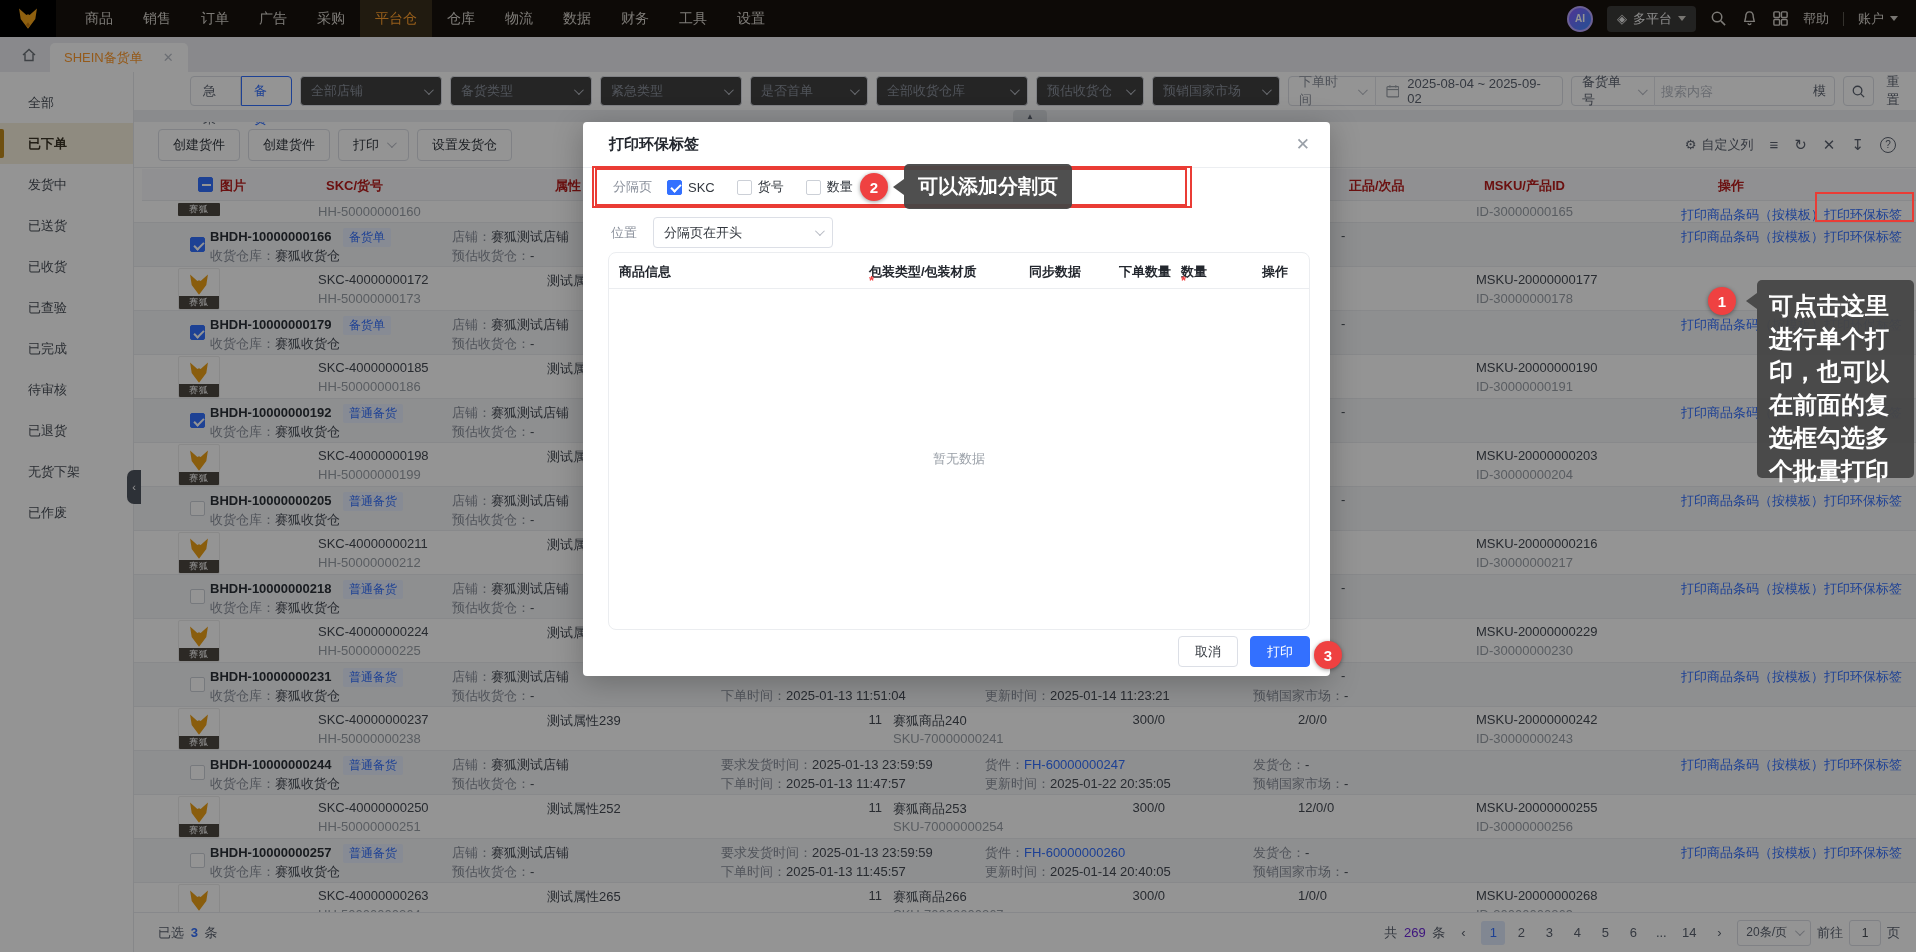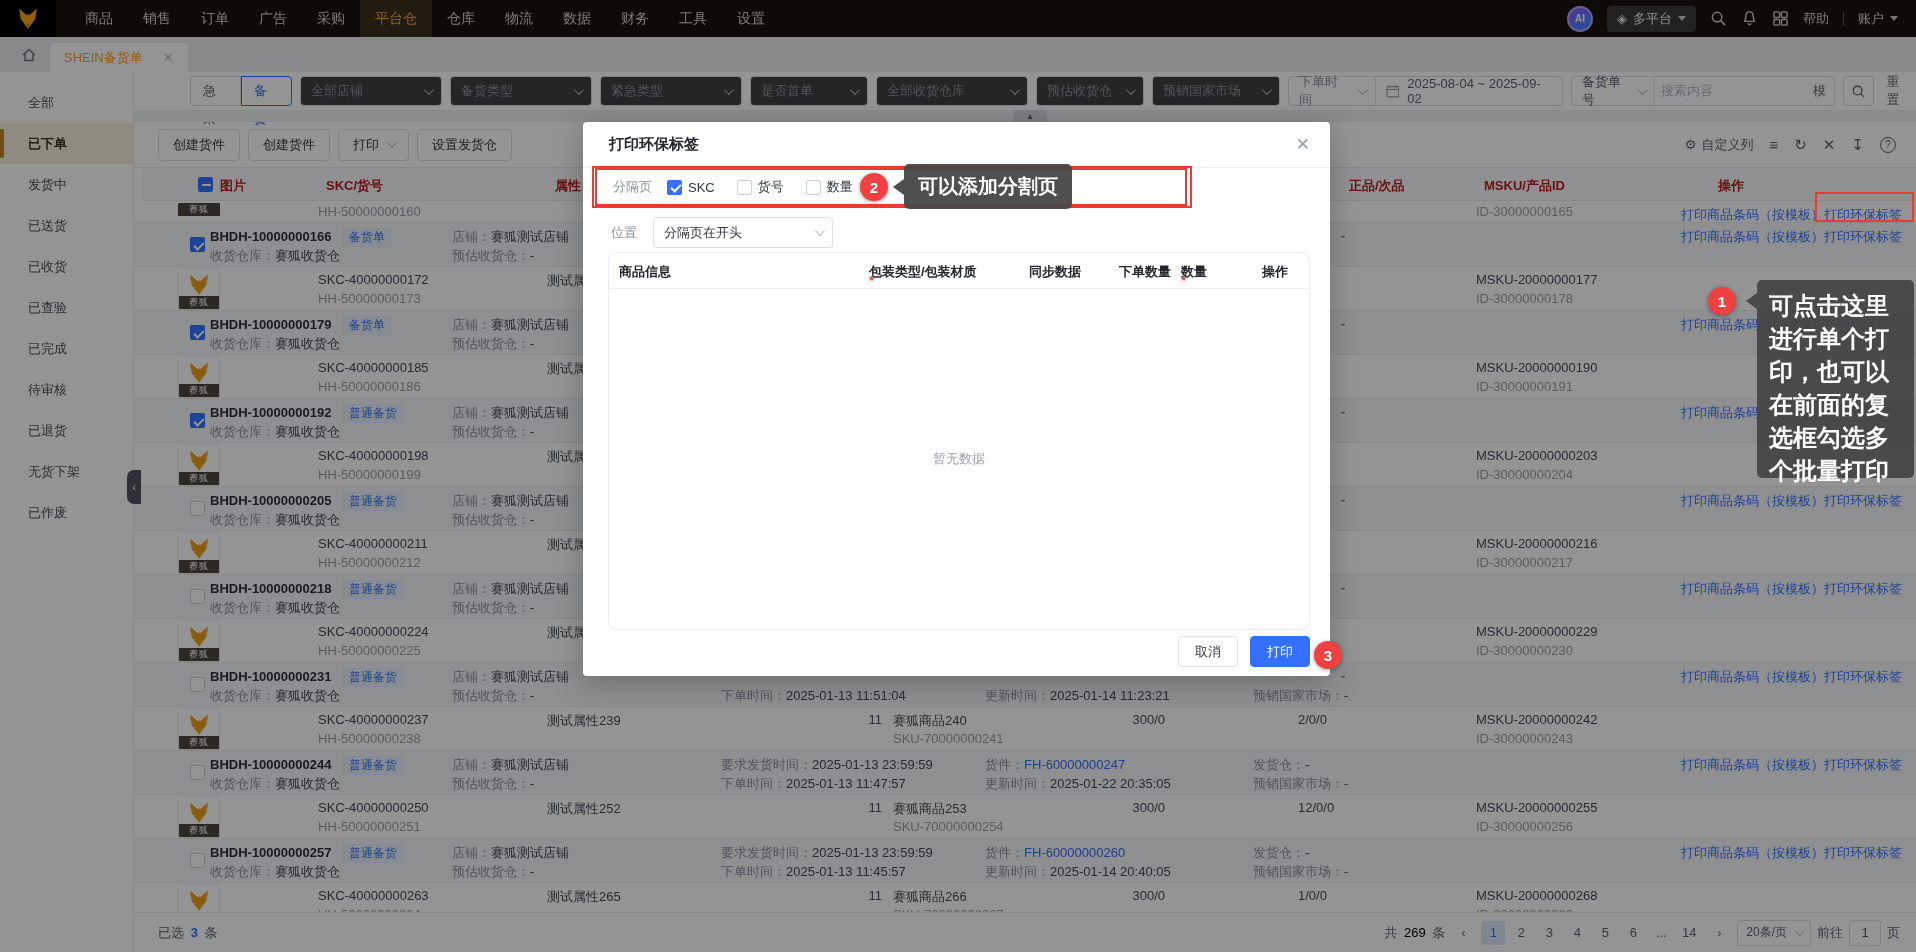--- a/index.html
+++ b/index.html
@@ -251,21 +251,21 @@
           </svg>
         <span style="color:#5c6370">2025-08-04 ~ 2025-09-02</span>
       </span>
     </div>
     <div class="search-group">
       <span class="seg" style="display:flex;align-items:center;padding:0 10px;color:#5c6370;">
           <span>备货单号</span>
           <span class="chev"></span>
         </span>
       <span style="width:1px;height:29px;background:#e3e6eb;"></span>
-      <input style="padding: 0px 6px; font-family: Liberation Serif, serif;" placeholder="搜索内容">
+      <input style="padding: 0px 6px;" placeholder="搜索内容">
       <span style="padding:0 8px;color:#5c6370;">模</span>
     </div>
     <span class="sq-btn">
       <svg width="15" height="15" viewBox="0 0 16 16">
           <circle cx="7" cy="7" r="4.6" fill="none" stroke="#5c6370" stroke-width="1.4"></circle>
           <line x1="10.5" y1="10.5" x2="14" y2="14" stroke="#5c6370" stroke-width="1.4"></line>
         </svg>
     </span>
     <span class="reset-btn">重置</span>
   </div>
@@ -524,21 +524,21 @@
 
   <div class="footer">
     <span>
       <span>已选</span>
       <span style="color:#3370ff;font-weight:bold;padding:0 3px;">3</span>
       <span>条</span>
     </span>
     <div class="pager">
       <span>
         <span>共</span>
-        <span style="padding:0 3px;color:#000000;margin-top:16px;">269</span>
+        <span style="padding:0 3px;color:#6d28d9;margin-top:16px;">269</span>
         <span>条</span>
       </span>
       <span class="pnum">‹</span>
       <span id="page-nums" style="display:flex;gap:4px;">
           <span class="pnum active">1</span>
           <span class="pnum">2</span>
           <span class="pnum">3</span>
           <span class="pnum">4</span>
           <span class="pnum">5</span>
           <span class="pnum">6</span>

